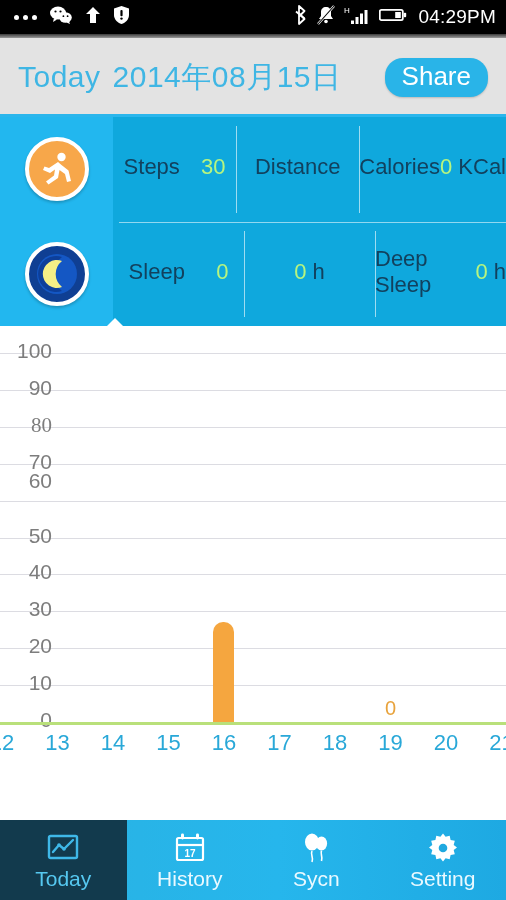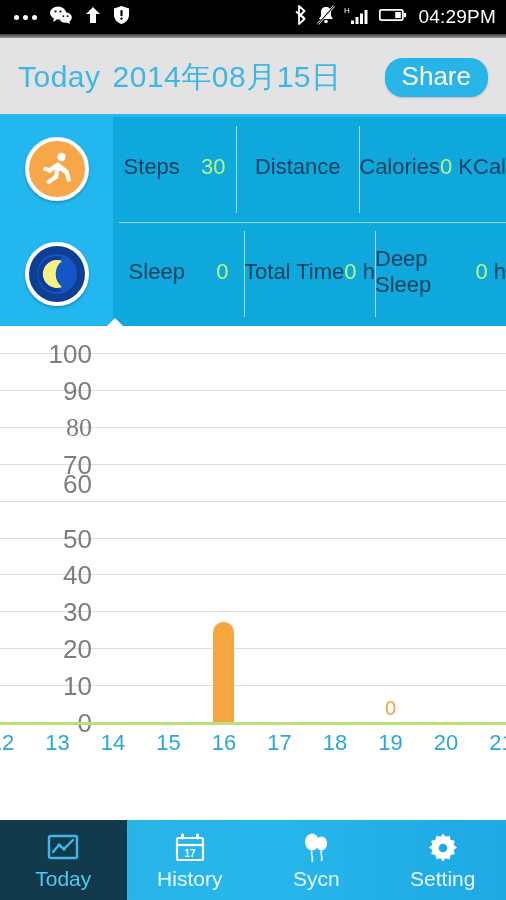--- a/index.html
+++ b/index.html
@@ -90,21 +90,21 @@
 
   
   .chart{
     position:absolute; left:0; top:326px; width:506px; height:494px;
     background:#fff;
   }
   .plot{ position:absolute; left:0; top:0; width:506px; height:494px; }
   .gridline{
     position:absolute; left:0; width:506px; height:1px; background:#dcdce2;
   }
-  .ylab-wrap{ position:absolute; left:0; width:52px; text-align:right; color:#7d7d7d; font-size:26px;margin-left:40px; }
+  .ylab-wrap{ position:absolute; left:0; width:52px; text-align:right; color:#7d7d7d; font-size:21px; }
   .axis-x{
     position:absolute; left:0; width:506px; height:3px; background:#b9e07a;
   }
   .bar{
     position:absolute; background:#f4a game; 
   }
   .bar{ background:#f5a63f; border-radius:10px 10px 0 0; }
   .xlabel{
     position:absolute; color:#29a8d8; font-size:22px; text-align:center;
     transform:translateX(-50%);
@@ -241,21 +241,20 @@
         <div class="cell-label">Calories</div>
         <div class="cell-value"><span>0</span><span class="unit"> KCal</span></div>
       </div>
     </div>
     <div class="card-row">
       <div class="card-cell">
         <div class="cell-label">Sleep</div>
         <div class="cell-value"><span>0</span><span class="unit"></span></div>
       </div>
       <div class="card-cell">
-        <div class="cell-label">Total Time</div>
         <div class="cell-value"><span>0</span><span class="unit"> h</span></div>
       </div>
       <div class="card-cell">
         <div class="cell-label">Deep Sleep</div>
         <div class="cell-value"><span>0</span><span class="unit"> h</span></div>
       </div>
     </div>
   </div>
 </div>
 <div class="card-notch"></div>

